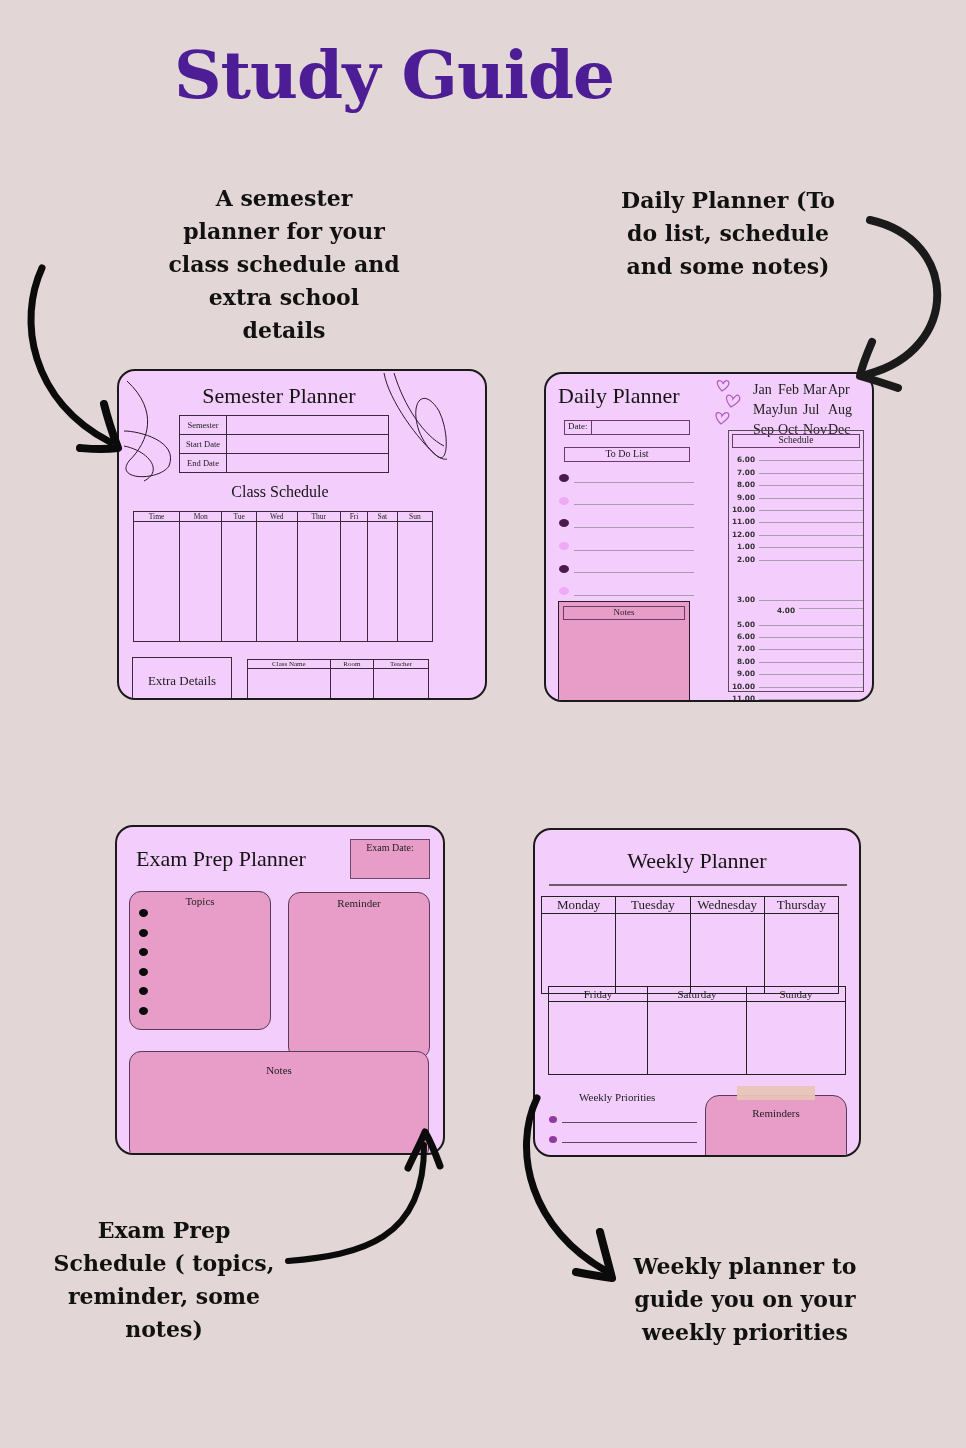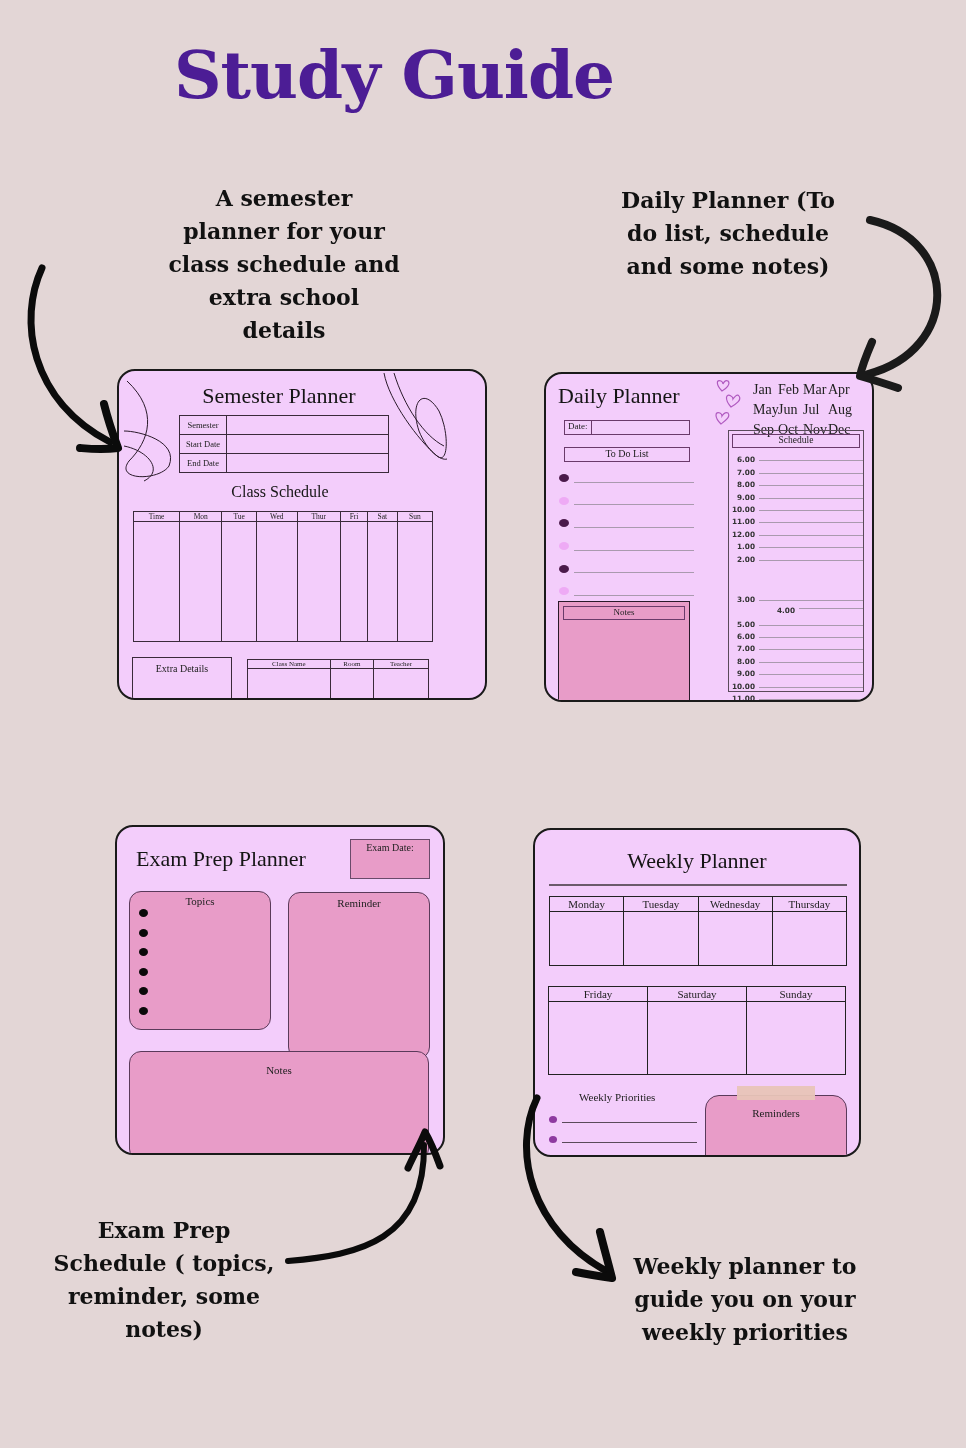--- a/index.html
+++ b/index.html
@@ -81,21 +81,21 @@
           <td class="box"></td>
           <td class="box"></td>
           <td class="box"></td>
           <td class="box"></td>
           <td class="box"></td>
           <td class="box"></td>
     </tr>
   </tbody>
     </table>
   <div class="abs box" style="left:13px; top:286px; width:100px; height:45px;">
-    <div class="lbl" style="font-size:10px; text-align:center; margin-top:5px;">Extra Details</div>
+    <div class="lbl" style="font-size:13px; text-align:center; margin-top:15px;">Extra Details</div>
   </div>
   <table class="abs" style="left:128px; top:288px; width:182px; height:45px; font-size:7px;">
     <tbody>
         <tr style="height:9px;">
       <td class="box lbl" style="text-align:center;">Class Name</td>
       <td class="box lbl" style="text-align:center;">Room</td>
       <td class="box lbl" style="text-align:center;">Teacher</td>
     </tr>
     <tr>
           <td class="box"></td>
@@ -263,21 +263,21 @@
     <div class="lbl" style="font-size:11px; text-align:center; margin-top:4px;">Reminder</div>
   </div>
   <div class="abs pink" style="left:12px; top:224px; width:300px; height:110px; border:1.5px solid #5a3a5a; border-radius:12px;">
     <div class="lbl" style="font-size:11px; text-align:center; margin-top:12px;">Notes</div>
   </div>
 </div>
 
 <div class="abs card" style="left:533px; top:828px; width:328px; height:329px;">
   <div class="abs cardtitle" style="left:0; top:18px; width:324px; text-align:center; font-size:22px;">Weekly Planner</div>
   <div class="abs" style="left:14px; top:54px; width:298px; height:2px; background:#6a5a6a;"></div>
-  <table class="abs" style="left:14px; top:66px; width:298px; height:70px; font-size:11px; table-layout:fixed;">
+  <table class="abs" style="left:6px; top:66px; width:298px; height:98px; font-size:13px; table-layout:fixed;">
     <tbody>
         <tr style="height:15px;">
       <td class="box lbl" style="text-align:center; border-color:#222;">Monday</td>
       <td class="box lbl" style="text-align:center; border-color:#222;">Tuesday</td>
       <td class="box lbl" style="text-align:center; border-color:#222;">Wednesday</td>
       <td class="box lbl" style="text-align:center; border-color:#222;">Thursday</td>
     </tr>
     <tr>
           <td class="box" style="border-color:#222;"></td>
           <td class="box" style="border-color:#222;"></td>

